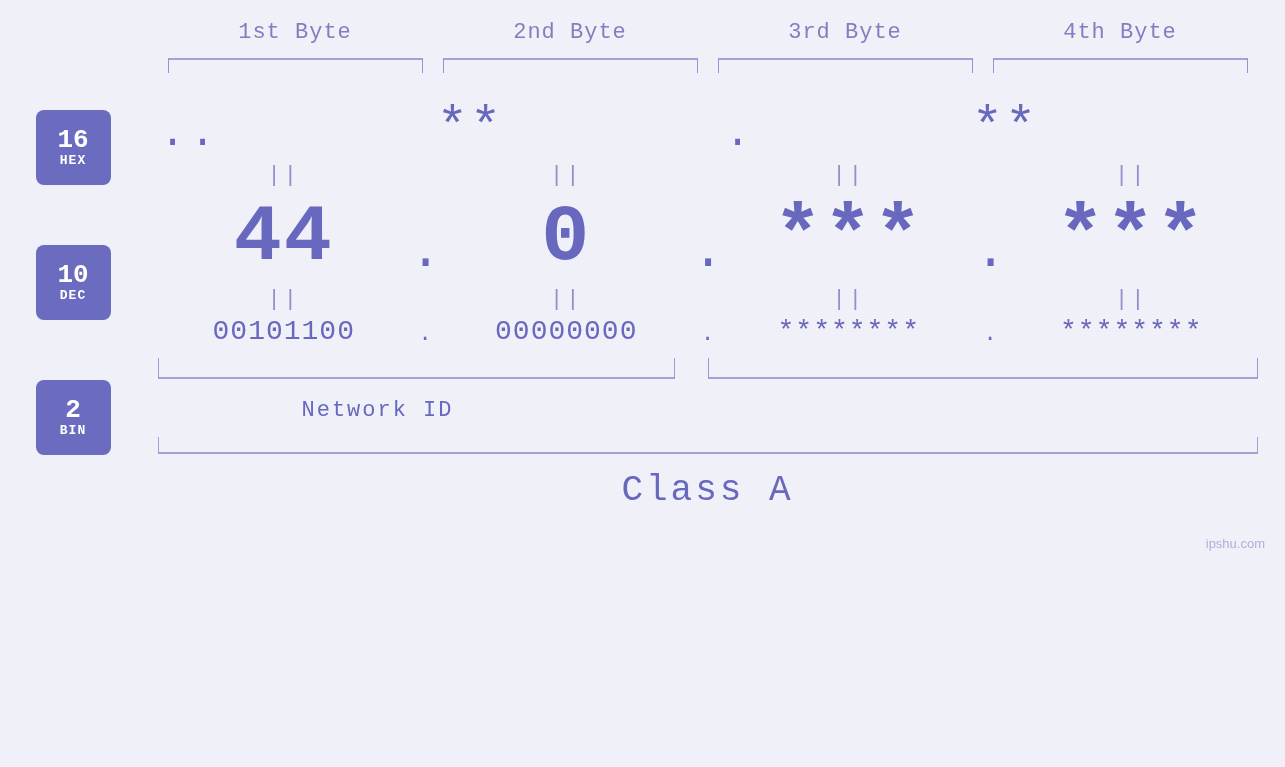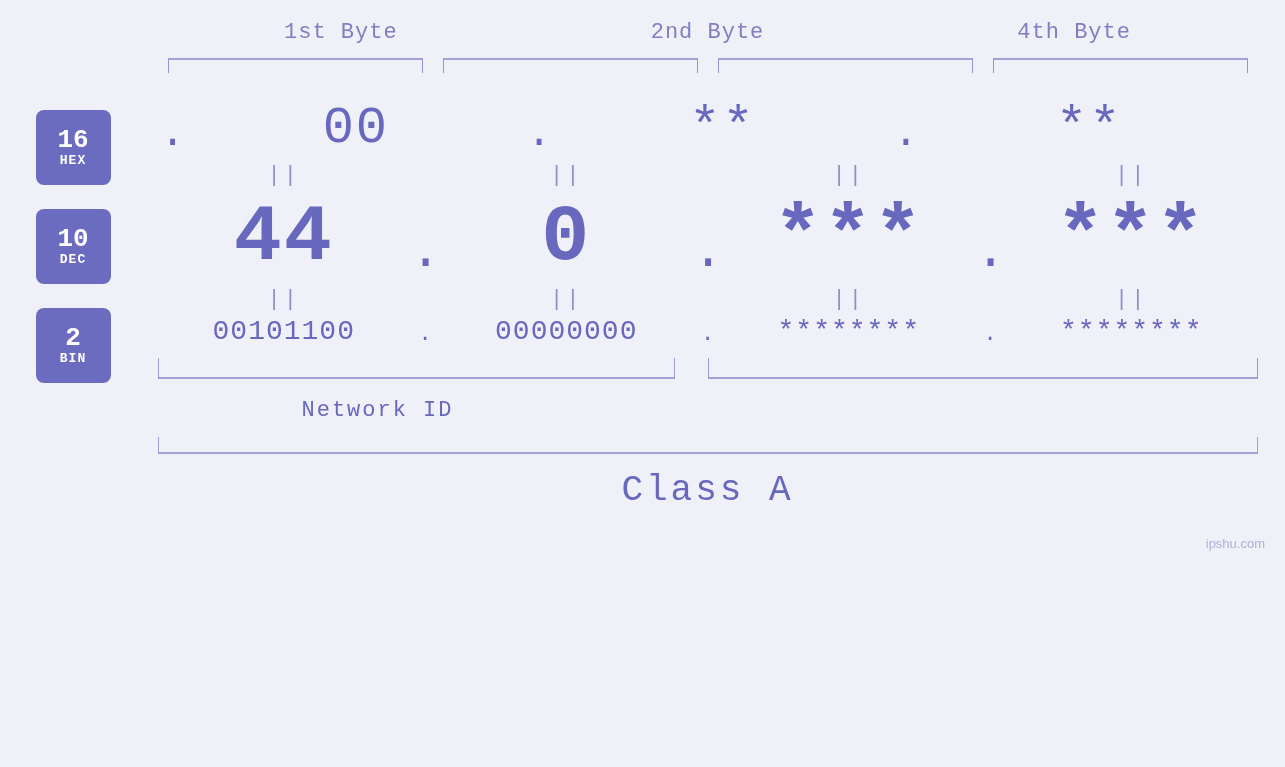--- a/index.html
+++ b/index.html
@@ -62,21 +62,21 @@
     }
 
     
     .badges-column {
       display: flex;
       flex-direction: column;
       align-items: center;
       justify-content: space-around;
       width: 130px;
       padding-left: 16px;
-      gap: 24px;
+      gap: 60px;
       padding-top: 10px;
     }
 
     .badge {
       width: 75px;
       height: 75px;
       background: #6b6bbf;
       border-radius: 8px;
       display: flex;
       flex-direction: column;
@@ -250,20 +250,21 @@
 
   </style>
 </head>
 <body>
 
 <div class="main-container">
 
   <div class="byte-headers">
     <div class="byte-header">1st Byte</div>
     <div class="byte-header">2nd Byte</div>
+    <div class="byte-header">3rd Byte</div>
     <div class="byte-header">4th Byte</div>
   </div>
 
   <div class="top-brackets">
     <div class="bracket-line">
       <svg viewBox="0 0 220 20" preserveAspectRatio="none">
         <polyline points="0,18 0,4 220,4 220,18" fill="none" stroke="#8888cc" stroke-width="1.5"></polyline>
       </svg>
     </div>
     <div class="bracket-line">
@@ -297,21 +298,20 @@
       <div class="badge">
         <span class="badge-num">2</span>
         <span class="badge-label">BIN</span>
       </div>
     </div>
 
     <div class="rows-container">
 
       <div class="data-row hex-row">
         <div class="dot">.</div>
-        <div class="cell">00</div>
         <div class="dot">.</div>
         <div class="cell">**</div>
         <div class="dot">.</div>
         <div class="cell">**</div>
       </div>
 
       <div class="equals-row-wrapper">
         <div class="equals-row" style="width:100%">
           <div class="equals-cell">||</div>
           <div class="equals-spacer"></div>

